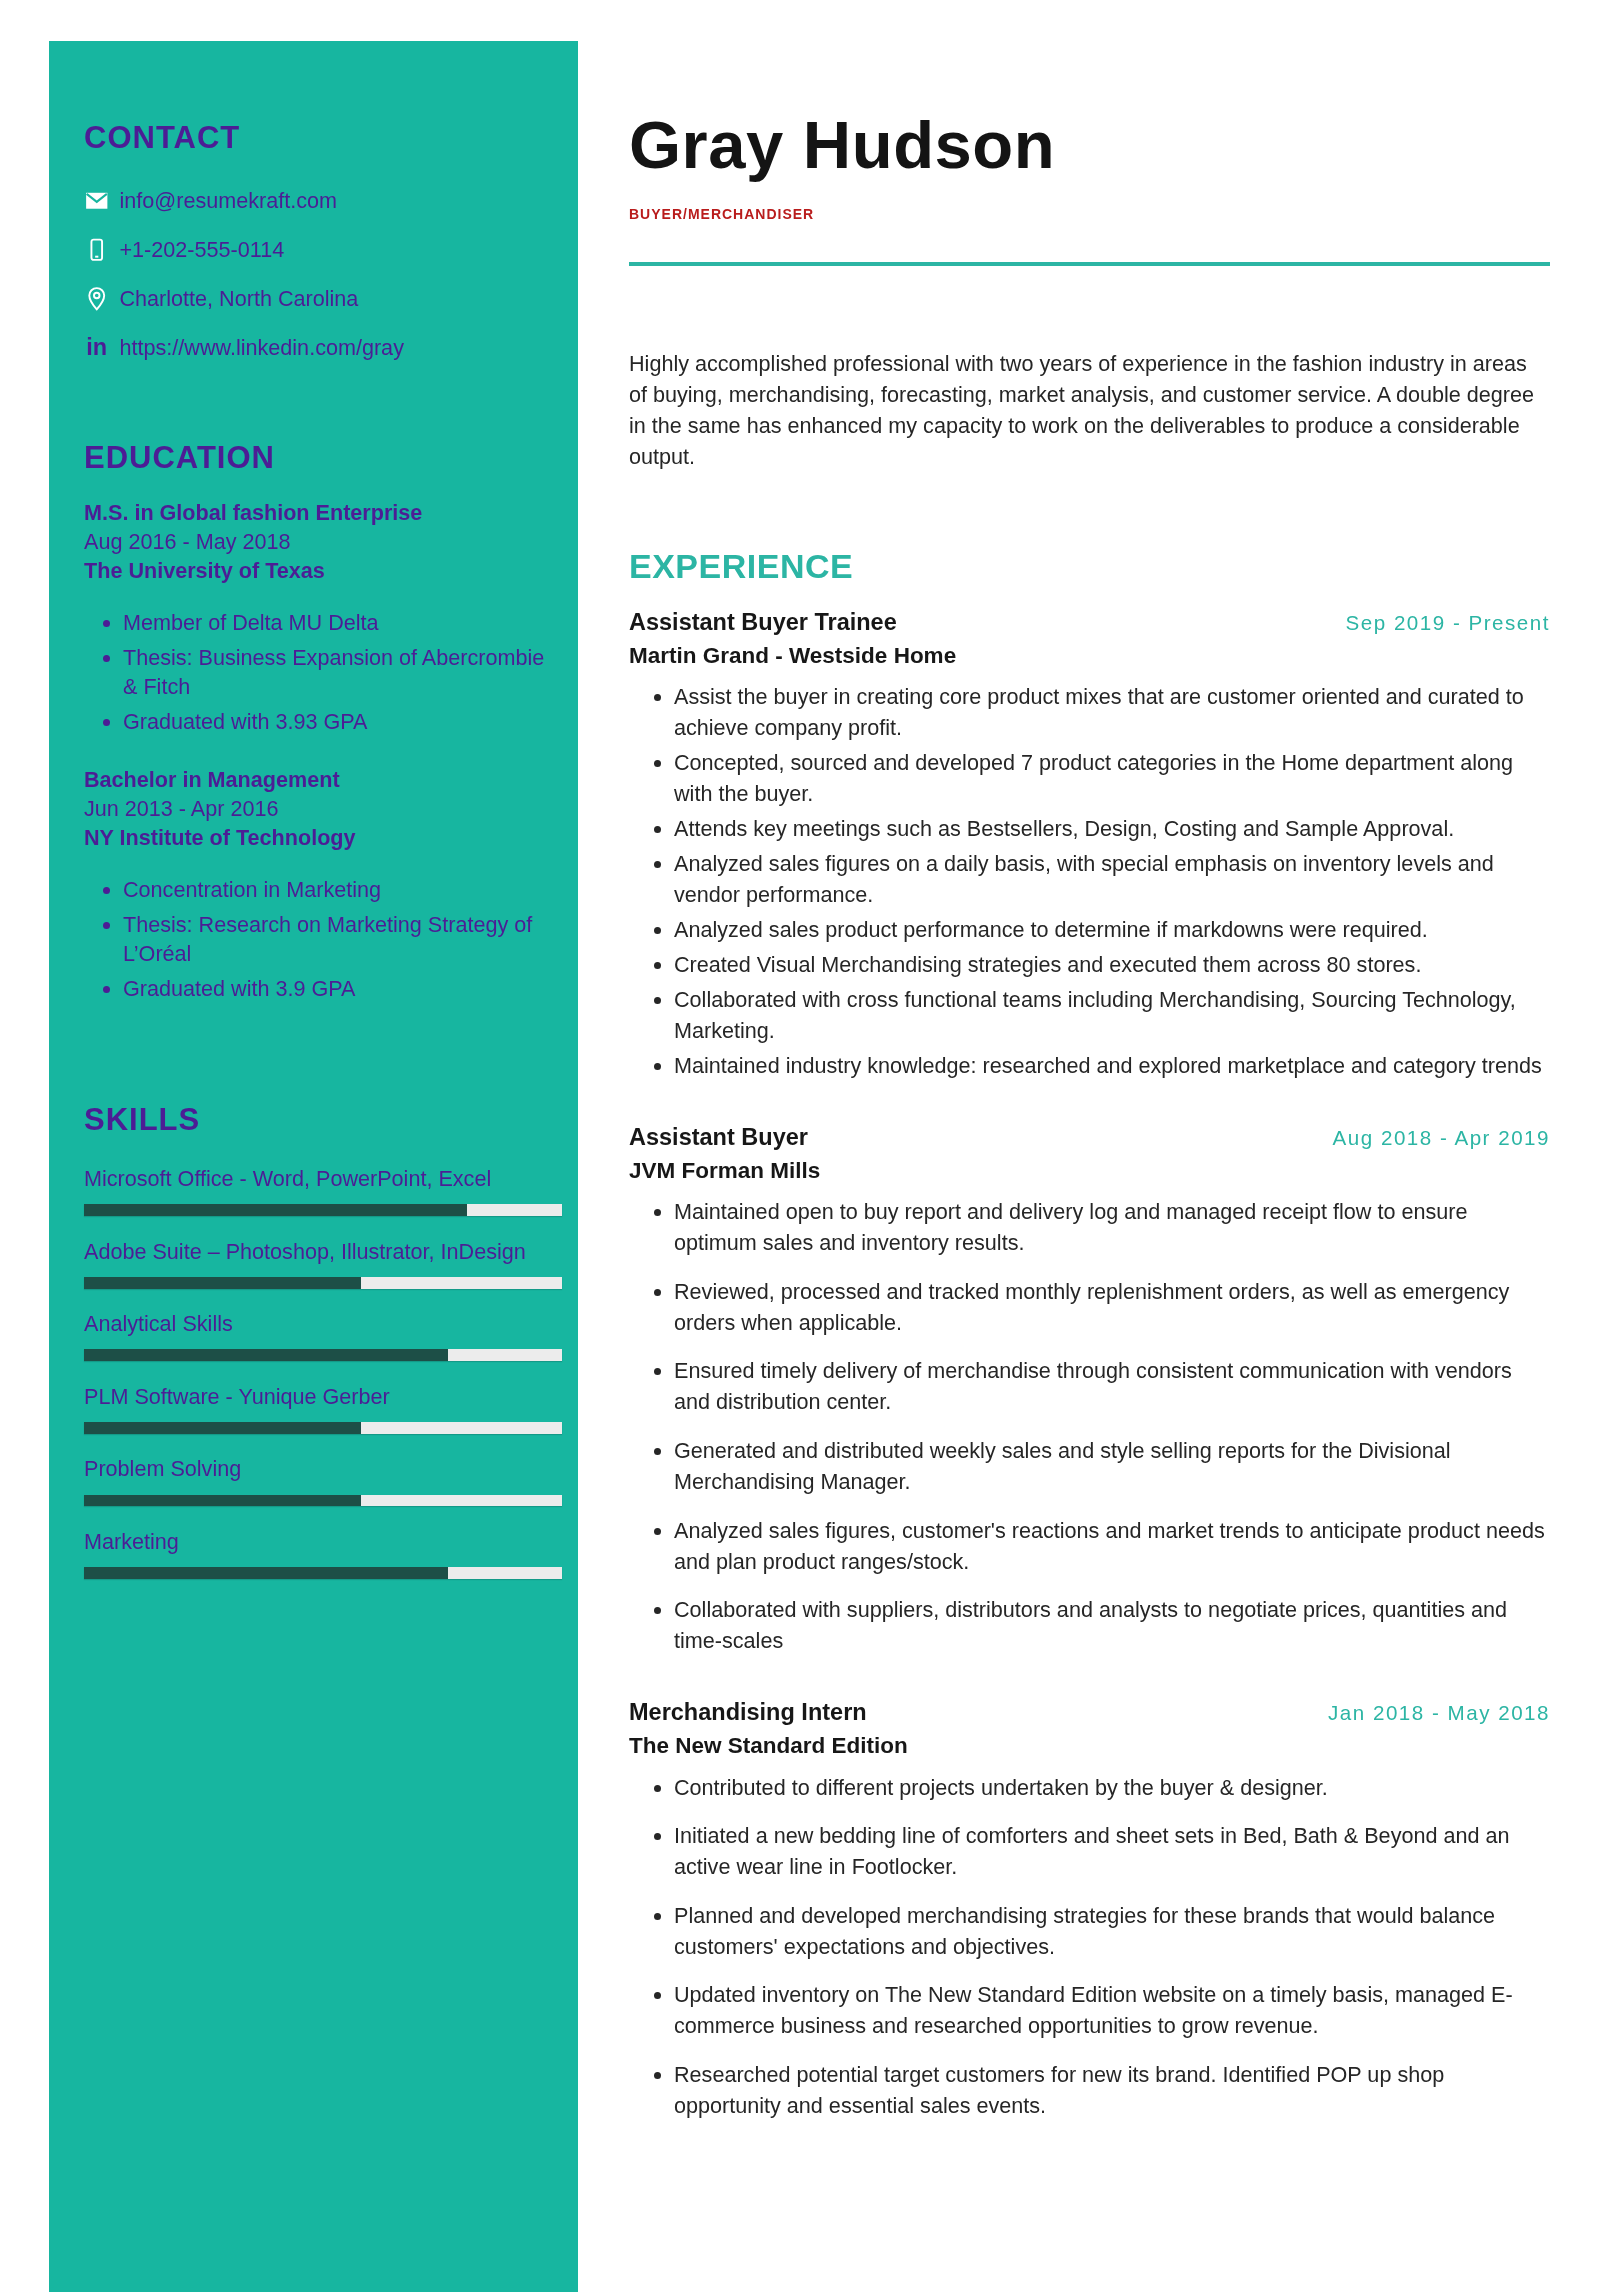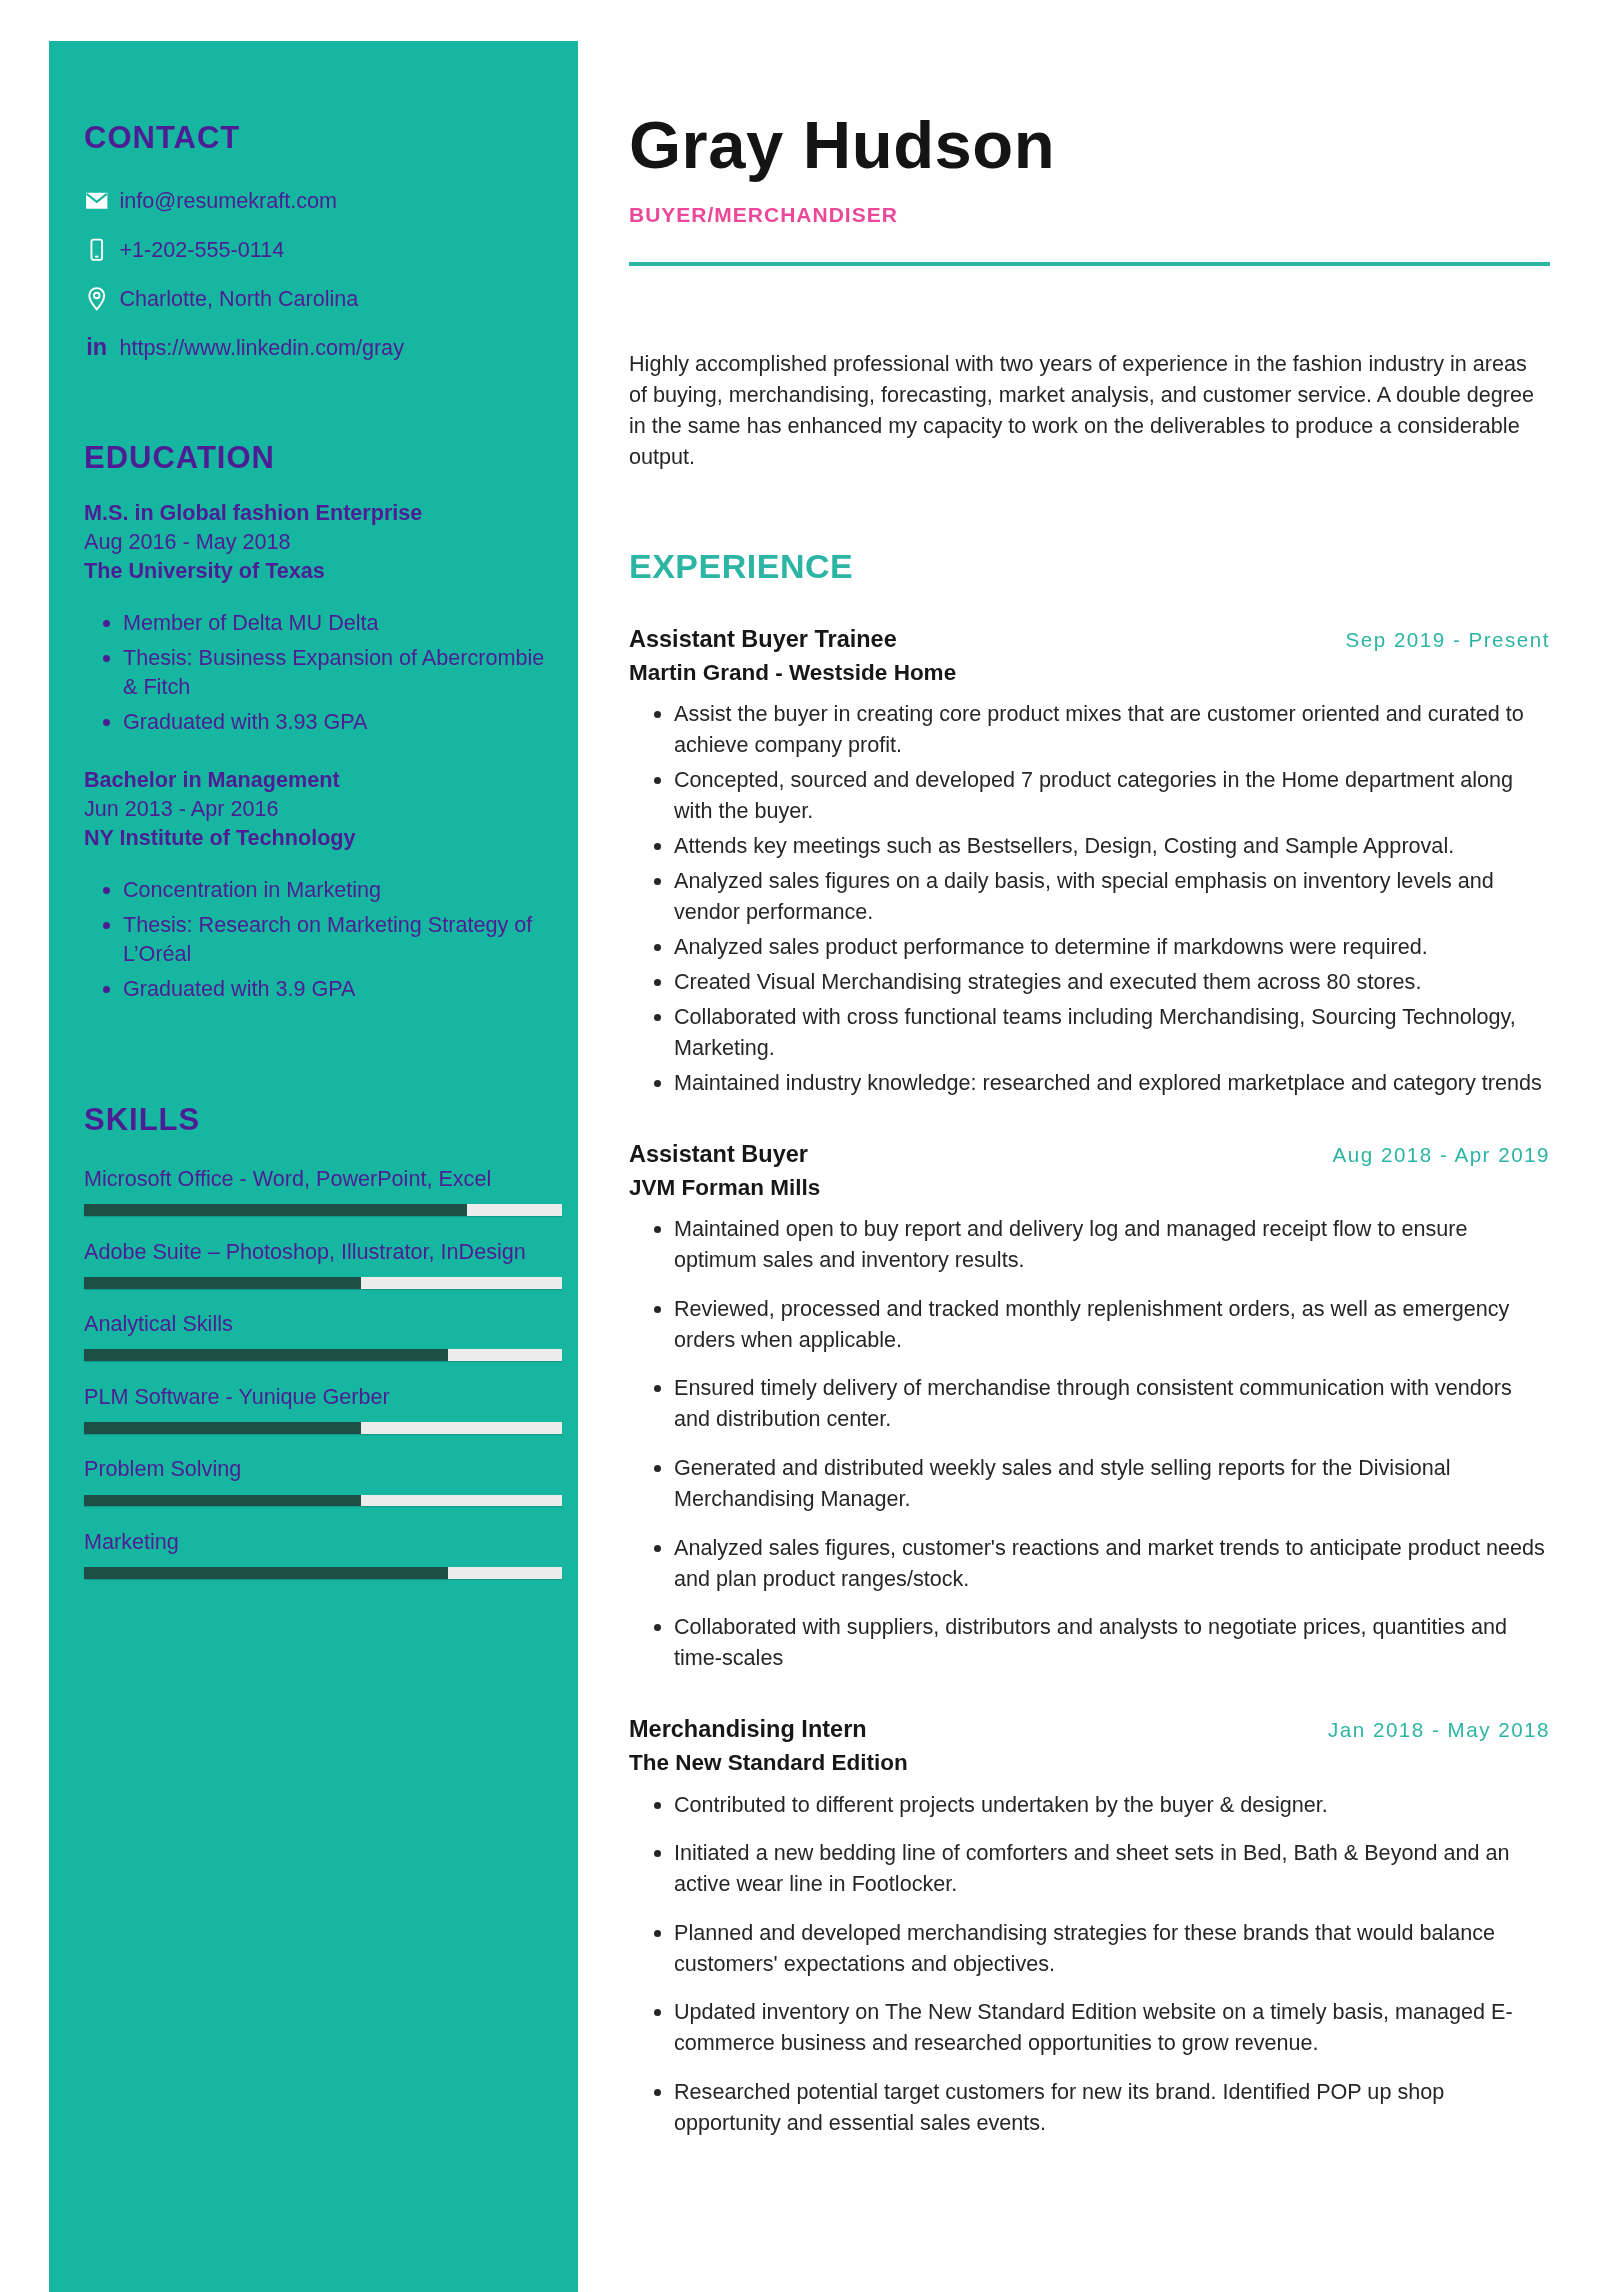--- a/index.html
+++ b/index.html
@@ -40,29 +40,29 @@
   .section-skills{margin-top:98px;}
   .skill{margin-top:27.4px;}
   .skill + .skill{margin-top:21.6px;}
   .skill-label{font-size:21.6px;line-height:27.4px;font-weight:400;}
   .skill-bar{margin-top:11.8px;height:11.8px;background:var(--bar-track);position:relative;box-shadow:0 1px 1px rgba(0,0,0,0.15);}
   .skill-fill{position:absolute;left:0;top:0;bottom:0;background:var(--bar-fill);}
 
   
   .main{position:absolute;left:629px;top:108px;width:921px;}
   .person-name{font-size:67px;line-height:74px;font-weight:700;color:#141414;letter-spacing:0.5px;}
-  .person-title{margin-top:19.6px;font-size:21px;line-height:25.5px;font-weight:700;letter-spacing:1px;color:#ec4899;}
+  .person-title{margin-top:19.6px;font-size:14px;line-height:25.5px;font-weight:700;letter-spacing:1px;color:#b91c1c;}
   .rule{margin-top:35px;height:3.9px;background:var(--accent);border:none;}
 
   .sec-heading{font-size:34px;line-height:41px;font-weight:700;color:var(--accent);letter-spacing:0.5px;}
   .section-summary{margin-top:82px;}
   .summary-text{margin-top:17.6px;font-size:21.6px;line-height:31px;color:var(--ink);}
 
   .section-experience{margin-top:74px;}
-  .job{margin-top:39px;}
+  .job{margin-top:22px;}
   .job + .job{margin-top:43px;}
   .job-head{display:flex;justify-content:space-between;align-items:baseline;}
   .job-role{font-size:23.5px;line-height:27.4px;font-weight:700;color:var(--ink-dark);}
   .job-dates{font-size:20.6px;color:var(--accent);letter-spacing:1.5px;white-space:nowrap;}
   .job-company{margin-top:5.9px;font-size:22.5px;line-height:27.4px;font-weight:700;color:var(--ink-dark);}
   .job-bullets{margin-top:11.8px;padding-left:45px;list-style:disc outside;font-size:21.6px;line-height:31px;}
   .job-bullets li{margin-bottom:3.9px;}
   .job.spaced .job-bullets li{margin-bottom:17.6px;}
 </style>
 </head>

